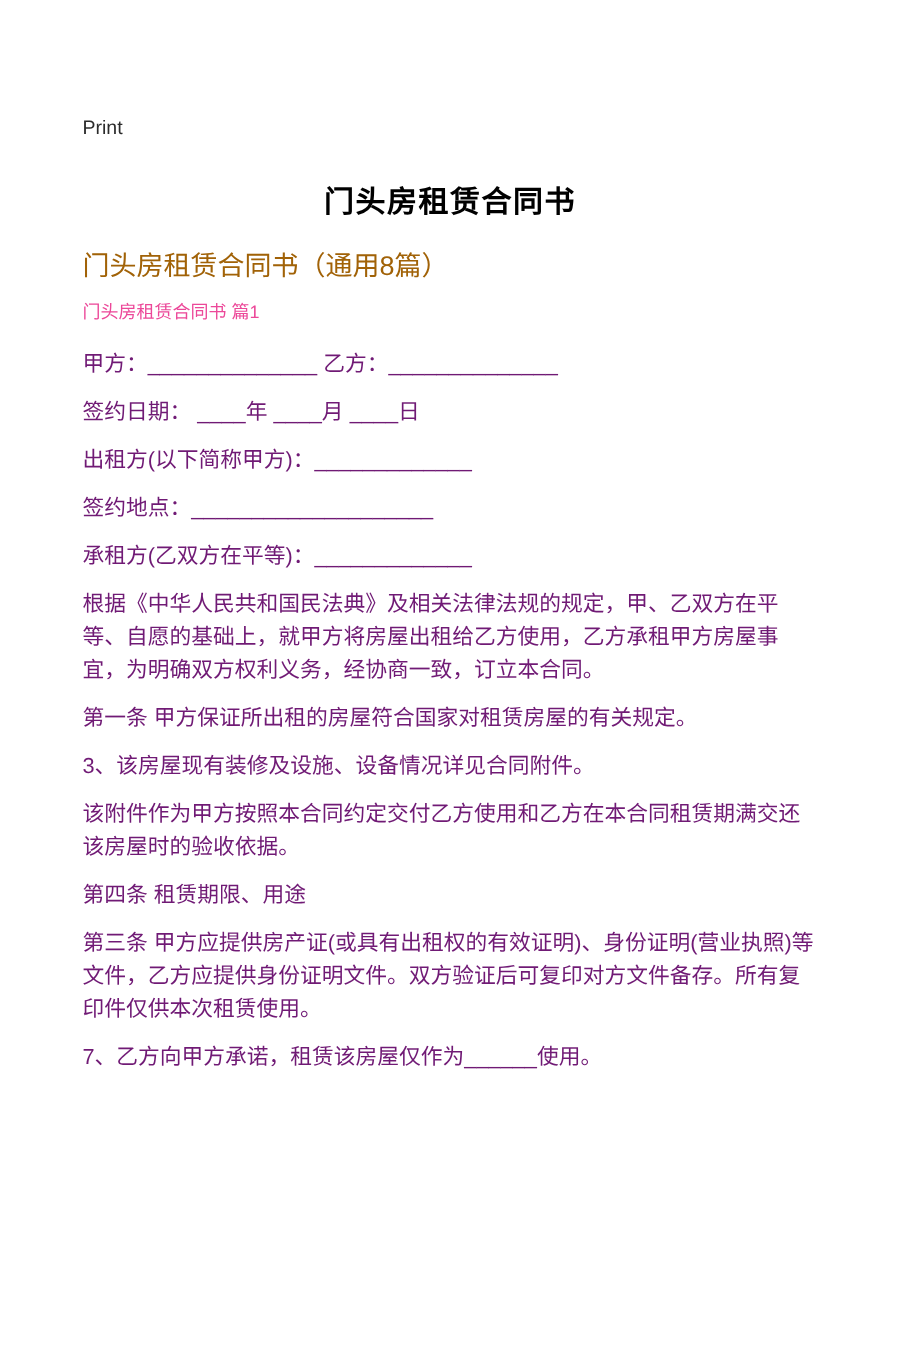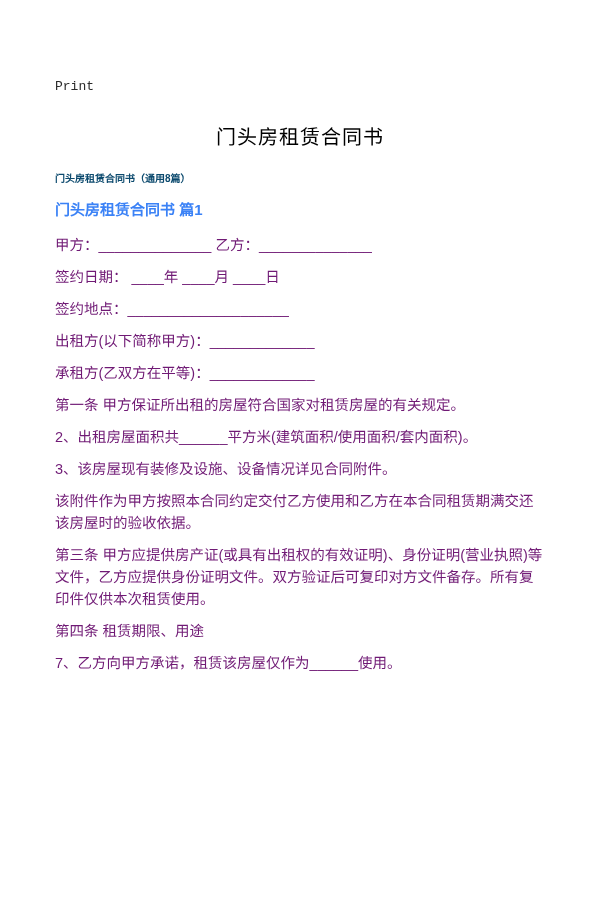--- a/index.html
+++ b/index.html
@@ -14,47 +14,47 @@
   }
   .page {
     position: relative;
     width: 600px;
     min-height: 899px;
     box-sizing: border-box;
     background: #ffffff;
     padding: 76px 55px 40px 55px;
   }
   .print-link {
-    font-family: Liberation Mono, monospace;
+    font-family: Liberation Sans, sans-serif;
     font-size: 13px;
     color: #2b2b2b;
     margin: 0 0 8px 0;
     display: inline-block;
     cursor: pointer;
   }
   .doc-title {
     font-size: 20px;
-    font-weight: normal;
+    font-weight: bold;
     text-align: center;
     color: #000000;
     letter-spacing: 1px;
     margin: 22px 0 20px 0;
     line-height: 26px;
   }
   .doc-subtitle {
-    font-size: 10px;
-    font-weight: bold;
-    color: #0c4a6e;
+    font-size: 18px;
+    font-weight: normal;
+    color: #a16207;
     margin: 0 0 13px 0;
     line-height: 18px;
   }
   .section-title {
-    font-size: 15px;
-    font-weight: bold;
-    color: #3b82f6;
+    font-size: 12px;
+    font-weight: normal;
+    color: #ec4899;
     margin: 0 0 15px 0;
     line-height: 18px;
   }
   p.line {
     font-size: 14.5px;
     line-height: 22px;
     margin: 0 0 10px 0;
     color: #701a75;
     word-break: break-all;
   }
@@ -66,23 +66,23 @@
   <span class="print-link">Print</span>
 
   <h1 class="doc-title">门头房租赁合同书</h1>
 
   <p class="doc-subtitle">门头房租赁合同书（通用8篇）</p>
 
   <h2 class="section-title">门头房租赁合同书 篇1</h2>
 
   <p class="line">甲方：______________ 乙方：______________</p>
   <p class="line">签约日期： ____年 ____月 ____日</p>
+  <p class="line">出租方(以下简称甲方)：_____________</p>
   <p class="line">签约地点：____________________</p>
-  <p class="line">出租方(以下简称甲方)：_____________</p>
   <p class="line">承租方(乙双方在平等)：_____________</p>
+  <p class="line">根据《中华人民共和国民法典》及相关法律法规的规定，甲、乙双方在平等、自愿的基础上，就甲方将房屋出租给乙方使用，乙方承租甲方房屋事宜，为明确双方权利义务，经协商一致，订立本合同。</p>
   <p class="line">第一条 甲方保证所出租的房屋符合国家对租赁房屋的有关规定。</p>
-  <p class="line">2、出租房屋面积共______平方米(建筑面积/使用面积/套内面积)。</p>
   <p class="line">3、该房屋现有装修及设施、设备情况详见合同附件。</p>
   <p class="line">该附件作为甲方按照本合同约定交付乙方使用和乙方在本合同租赁期满交还该房屋时的验收依据。</p>
+  <p class="line">第四条 租赁期限、用途</p>
   <p class="line">第三条 甲方应提供房产证(或具有出租权的有效证明)、身份证明(营业执照)等文件，乙方应提供身份证明文件。双方验证后可复印对方文件备存。所有复印件仅供本次租赁使用。</p>
-  <p class="line">第四条 租赁期限、用途</p>
   <p class="line">7、乙方向甲方承诺，租赁该房屋仅作为______使用。</p>
 </div>
 
 </body></html>

